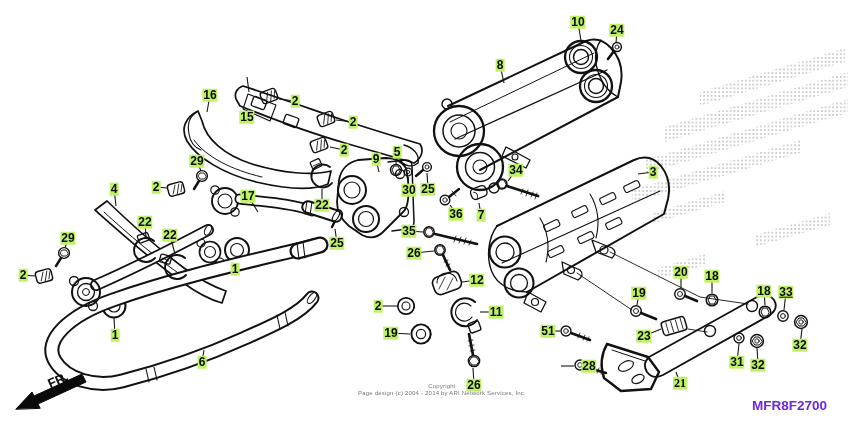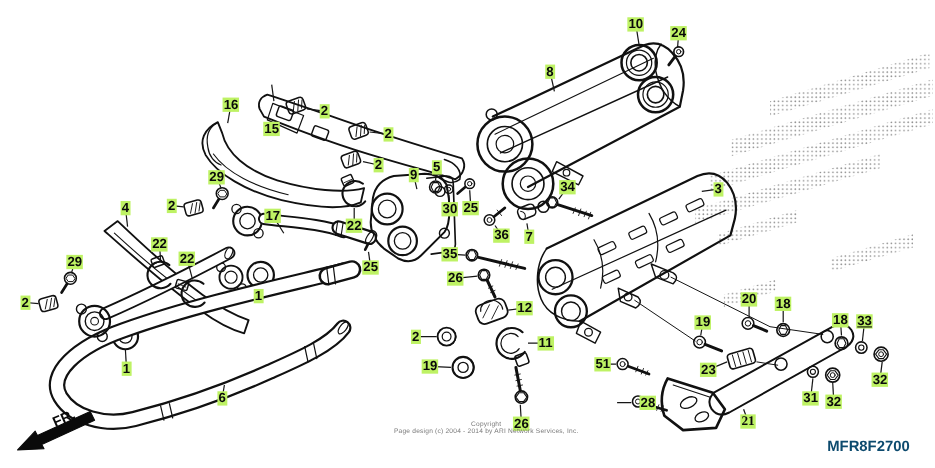--- a/index.html
+++ b/index.html
@@ -4,21 +4,21 @@
 <style>
   html,body{margin:0;padding:0;background:#fff;}
   .canvas{position:relative;width:850px;height:425px;background:#fff;overflow:hidden;
           font-family:"Liberation Sans",sans-serif;}
   svg.art,svg.leads{position:absolute;left:0;top:0;}
   .callout{position:absolute;transform:translate(-50%,-50%);font-weight:bold;font-size:12px;
            color:#0a0a0a;background:#bef264;padding:0 1px;line-height:1.05;cursor:pointer;user-select:none;}
   .leads line{stroke:#161616;stroke-width:1.1;}
   .copyright{position:absolute;left:322px;top:383px;width:240px;text-align:center;
              font-size:6px;line-height:7px;color:#787878;letter-spacing:.2px;}
-  .diagram-code{position:absolute;left:752px;top:398px;font-weight:bold;font-size:13.5px;color:#0c4a6e;}
+  .diagram-code{position:absolute;left:752px;top:398px;font-weight:bold;font-size:13.5px;color:#6d28d9;}
   .fr-label{position:absolute;left:58px;top:380px;transform:translate(-50%,-50%) rotate(-24deg);
             font-weight:bold;font-size:13px;color:#0a0a0a;}
 </style>
 </head>
 <body>
 
 <div class="canvas">
 
 <svg class="art" width="850" height="425" viewBox="0 0 850 425">
   <defs>

